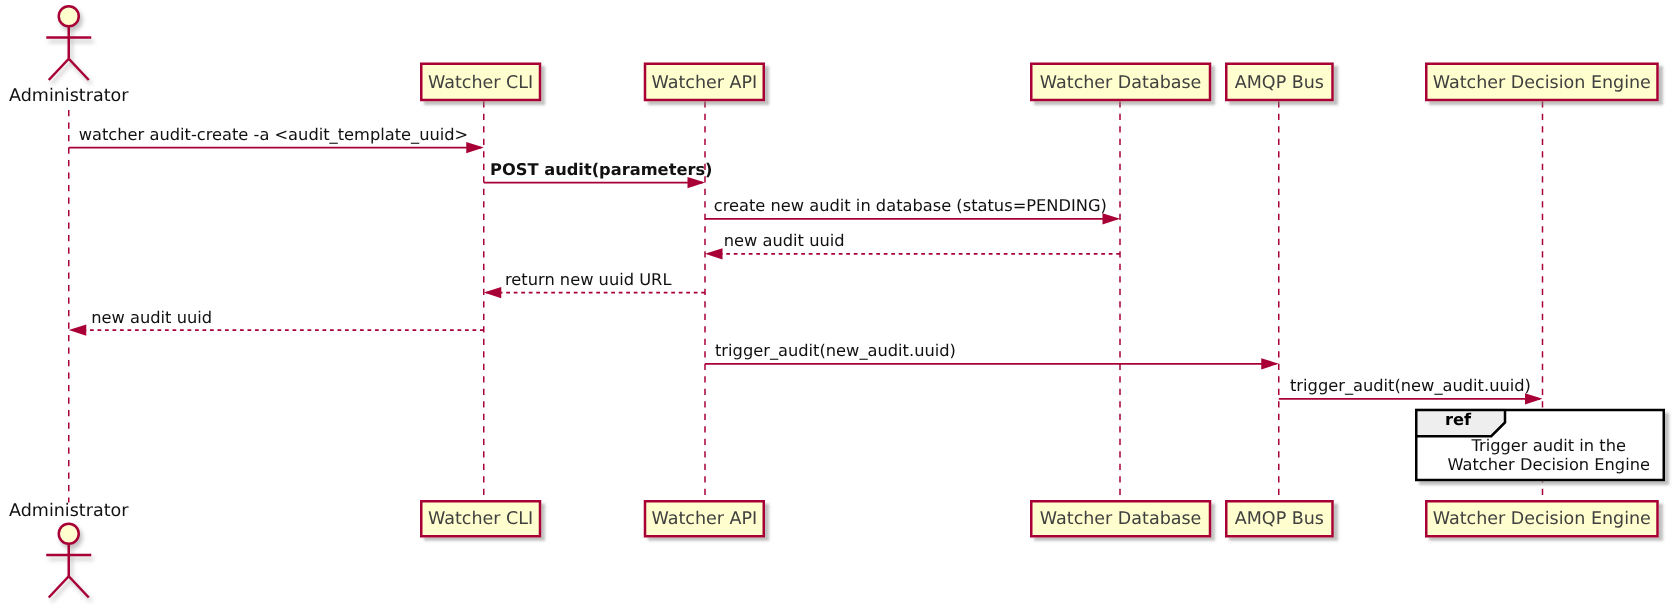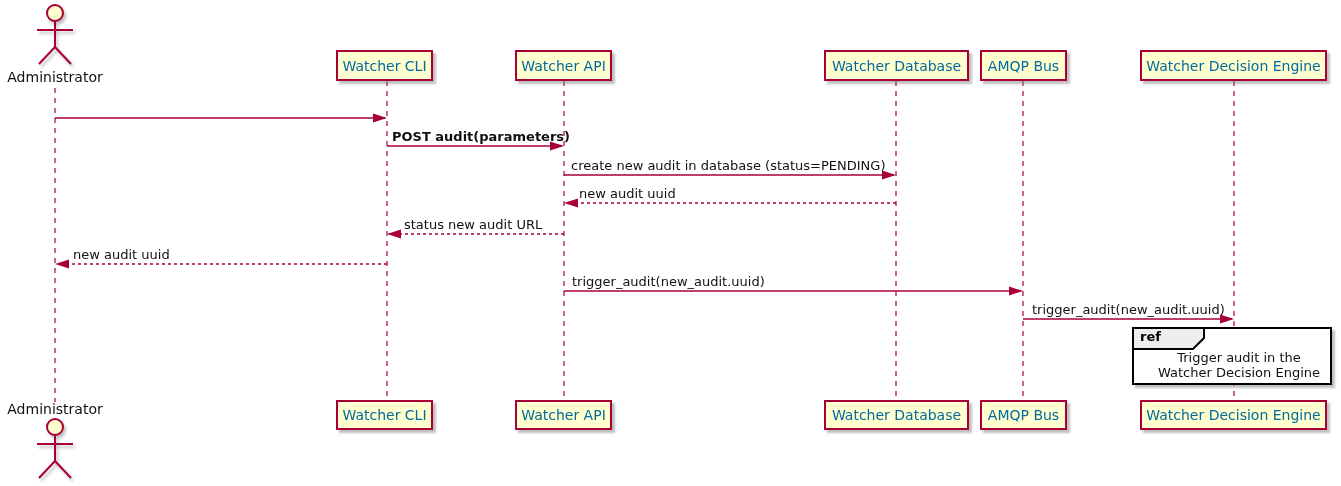--- a/index.html
+++ b/index.html
@@ -7,37 +7,37 @@
     position:relative;width:1341px;height:486px;background:#ffffff;
     font-family:"DejaVu Sans","Liberation Sans",sans-serif;color:#111111;
     overflow:hidden;
   }
   .layer{position:absolute;left:0;top:0;z-index:1;}
   .pbox{
     position:absolute;z-index:2;box-sizing:border-box;
     background:#FEFECE;border:2px solid #A80036;
     box-shadow:3px 3px 2px rgba(130,130,130,.5);
     display:flex;align-items:center;justify-content:center;
-    font-size:14px;color:#0369a1;white-space:nowrap;
+    font-size:14px;color:#404040;white-space:nowrap;
   }
   .actor-label{
     position:absolute;z-index:2;width:110px;left:0;text-align:center;
     font-size:14px;color:#111111;
   }
   .msg{
     position:absolute;z-index:2;font-size:13px;color:#111111;white-space:nowrap;
   }
   .ref{
     position:absolute;z-index:3;left:1132px;top:327px;width:200px;height:58px;
     box-sizing:border-box;background:#ffffff;border:2px solid #000000;
     box-shadow:3px 3px 2px rgba(130,130,130,.5);
   }
   .ref-tag{position:absolute;left:-2px;top:-2px;width:74px;height:24px;}
   .ref-keyword{
-    position:absolute;left:8px;top:2px;font-size:13px;font-weight:bold;color:#000;
+    position:absolute;left:24px;top:2px;font-size:13px;font-weight:bold;color:#000;
   }
   .ref-body{
     position:absolute;left:24px;top:21px;font-size:13px;line-height:15px;color:#111111;text-align:center;
   }
   .actor-shadow{filter:drop-shadow(2px 3px 1.5px rgba(130,130,130,.5));}
 </style>
 </head>
 <body>
 
 <div class="stage">
@@ -98,24 +98,25 @@
   <div class="pbox" style="left:824px;top:50px;width:145px;height:31px;">Watcher Database</div>
   <div class="pbox" style="left:980px;top:50px;width:87px;height:31px;">AMQP Bus</div>
   <div class="pbox" style="left:1140px;top:50px;width:187px;height:31px;">Watcher Decision Engine</div>
 
   <div class="pbox" style="left:336px;top:400px;width:97px;height:30px;">Watcher CLI</div>
   <div class="pbox" style="left:515px;top:400px;width:97px;height:30px;">Watcher API</div>
   <div class="pbox" style="left:824px;top:400px;width:145px;height:30px;">Watcher Database</div>
   <div class="pbox" style="left:980px;top:400px;width:87px;height:30px;">AMQP Bus</div>
   <div class="pbox" style="left:1140px;top:400px;width:187px;height:30px;">Watcher Decision Engine</div>
 
+  <div class="msg" style="left:63px;top:101px;">watcher audit-create -a &lt;audit_template_uuid&gt;</div>
   <div class="msg" style="left:392px;top:129px;font-weight:bold;">POST audit(parameters)</div>
   <div class="msg" style="left:571px;top:158px;">create new audit in database (status=PENDING)</div>
   <div class="msg" style="left:579px;top:186px;">new audit uuid</div>
-  <div class="msg" style="left:404px;top:217px;">status new audit URL</div>
+  <div class="msg" style="left:404px;top:217px;">return new uuid URL</div>
   <div class="msg" style="left:73px;top:247px;">new audit uuid</div>
   <div class="msg" style="left:572px;top:274px;">trigger_audit(new_audit.uuid)</div>
   <div class="msg" style="left:1032px;top:302px;">trigger_audit(new_audit.uuid)</div>
 
   <div class="ref">
     <div class="ref-tag">
       <svg width="74" height="24" viewBox="0 0 74 24">
         <path d="M1,1 H72 V11 L61,22 H1 Z" fill="#EEEEEE" stroke="#000000" stroke-width="2"></path>
       </svg>
       <span class="ref-keyword">ref</span>

